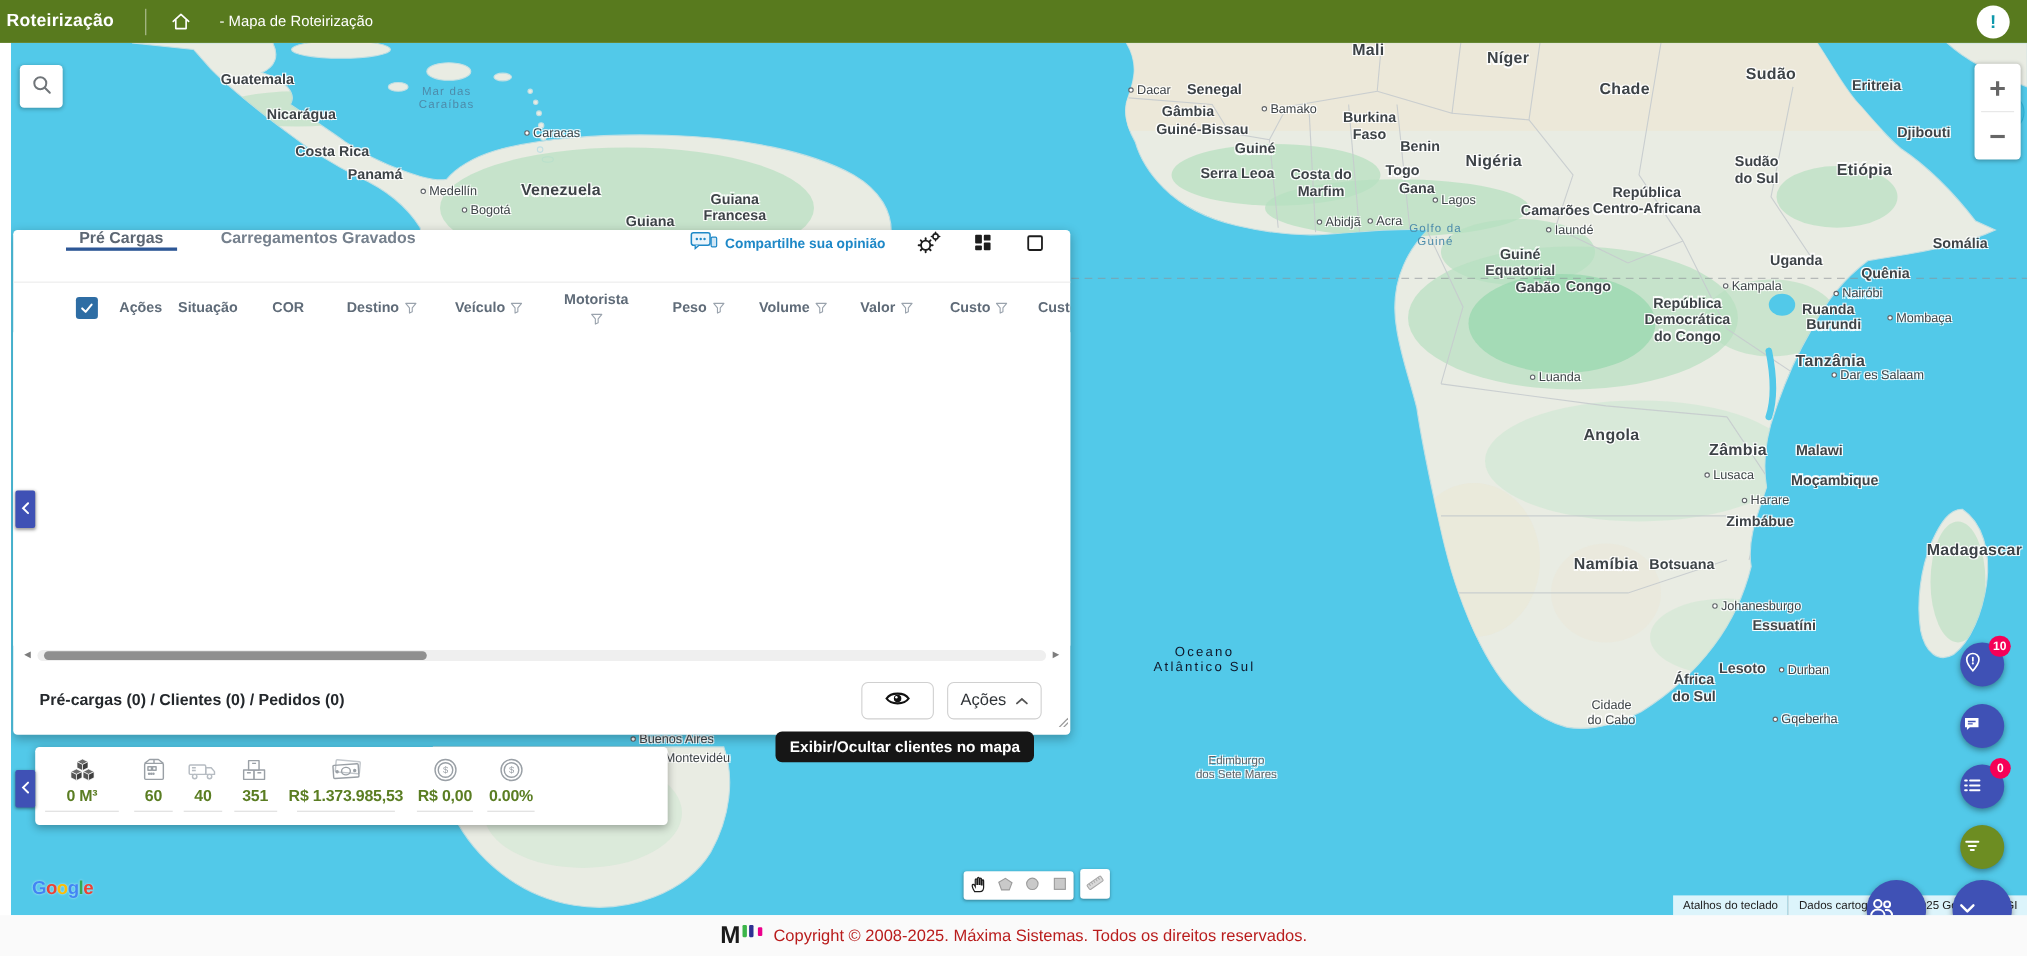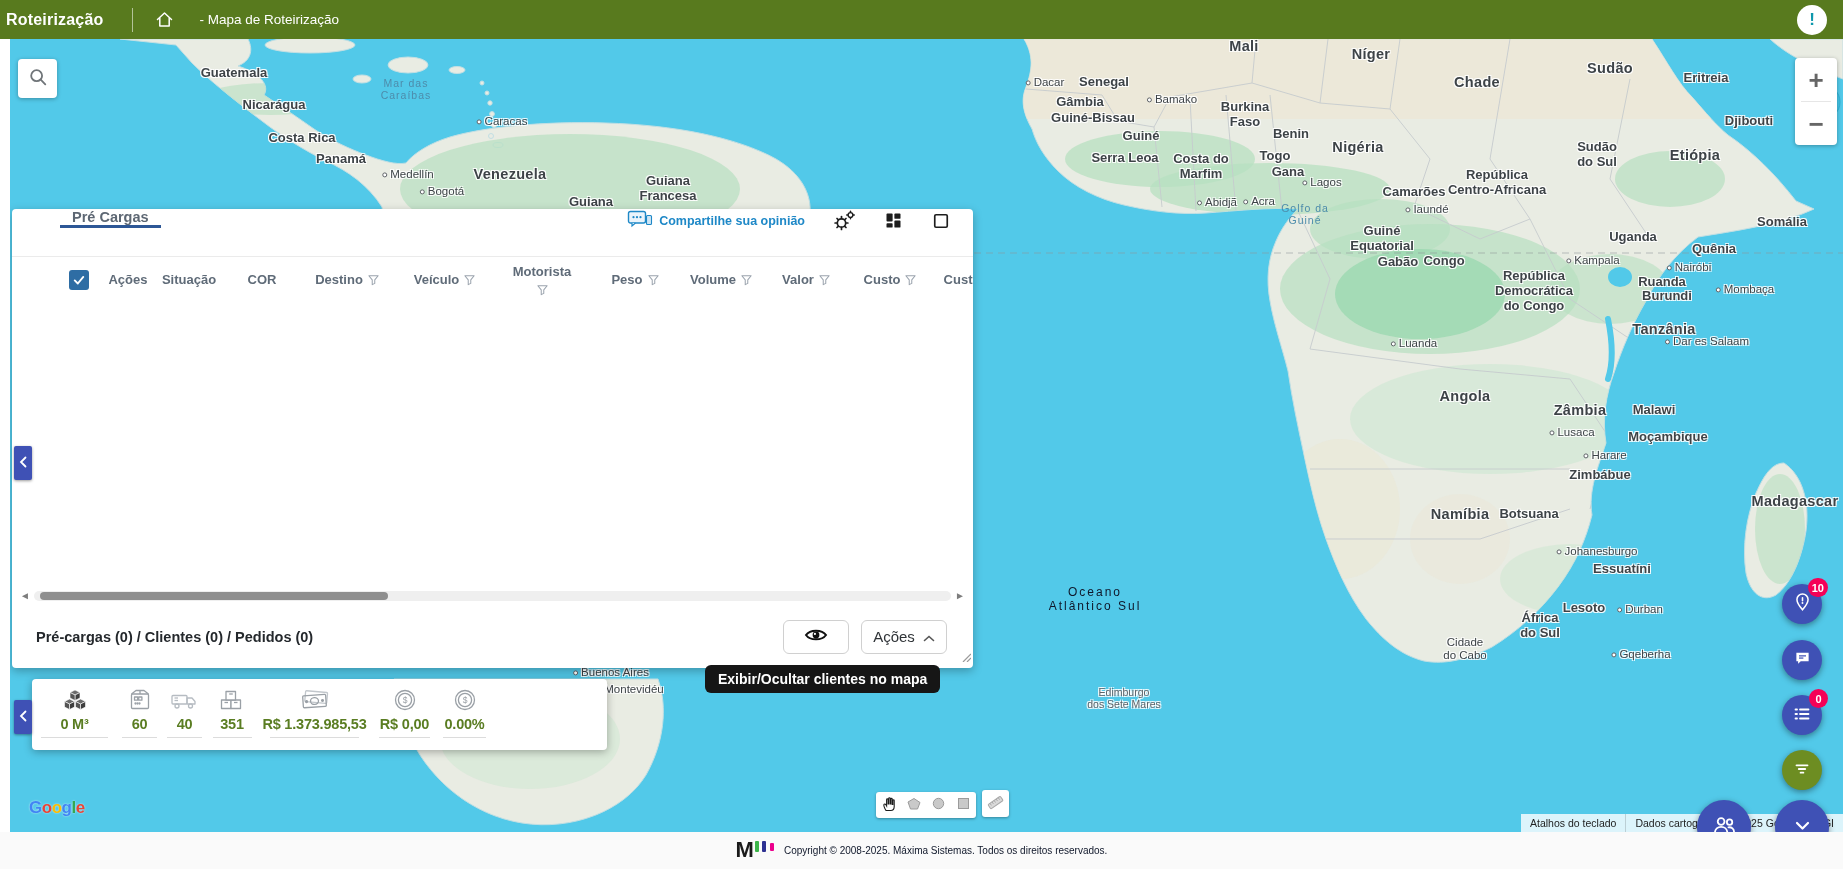--- a/index.html
+++ b/index.html
@@ -85,21 +85,21 @@
   .stat .sic { height:28px; display:flex; align-items:flex-end; justify-content:center; }
   .stat .sval { font-size:14.5px; font-weight:bold; color:#5a7d22; margin-top:3px; white-space:nowrap; letter-spacing:-.2px; }
   .stat .u { height:1px; background:#dcdcdc; width:78%; margin-top:5px; }
 
   
   .tooltip { position:absolute; left:695px; top:626px; background:#161616; color:#fff; font-size:14px; font-weight:bold;
              padding:6px 13px; border-radius:6px; z-index:14; white-space:nowrap; }
 
   
   .fab { position:absolute; border:none; border-radius:50%; background:#3f51b5; display:flex; align-items:center;
-         justify-content:center; cursor:pointer; box-shadow:0 2px 6px rgba(0,0,0,.4); z-index:20; }
+         cursor:pointer; box-shadow:0 2px 6px rgba(0,0,0,.4); z-index:20; }
   .fab.s { width:40px; height:40px; left:1772px; }
   .fab.green { background:#6d8d22; }
   .fab.lg { width:54px; height:54px; top:761px; }
   .badge { position:absolute; top:-6px; right:-6px; min-width:19px; height:19px; padding:0 4px; background:#f50057; color:#fff;
            border-radius:10px; font-size:11px; font-weight:bold; display:flex; align-items:center; justify-content:center; }
 
   
   .gml { position:absolute; left:19px; top:759px; font-size:17px; font-weight:bold; letter-spacing:-.5px; z-index:4;
          text-shadow:0 0 2px rgba(255,255,255,.7); }
   .attribution { position:absolute; right:0; bottom:0; display:flex; z-index:5; font-size:10.5px; color:#222; }
@@ -113,21 +113,21 @@
 
   
   .pagefoot { position:absolute; left:0; top:832px; width:1843px; height:37px; background:#fafafa; display:flex;
               align-items:center; justify-content:center; gap:10px; z-index:40; }
   .mlogo { display:flex; align-items:flex-start; }
   .mlogo .M { font-size:22px; font-weight:900; color:#1a1a1a; letter-spacing:-1px; line-height:.85; }
   .mlogo i { display:inline-block; width:4px; margin-left:2.5px; border-radius:1px; }
   .mlogo .b1 { height:11px; background:#3cb54a; }
   .mlogo .b2 { height:11px; background:#2e3192; }
   .mlogo .b3 { height:8px; background:#ec008c; margin-top:2px; margin-left:4px; }
-  .copy { font-size:10px; color:#0f172a; }
+  .copy { font-size:15px; color:#b91c1c; }
 </style>
 </head>
 <body>
 
 <div class="page">
 
   <header class="topbar">
     <div class="tb-title">Roteirização</div>
     <div class="tb-sep"></div>
     <span class="tb-home">
@@ -324,20 +324,23 @@
       <button>+</button>
       <div class="zc-sep"></div>
       <button>−</button>
     </div>
 
     <section class="panel">
       <div class="tabs">
         <div class="tab active">
             <span>Pré Cargas</span>
           </div>
+        <div class="tab">
+            <span>Carregamentos Gravados</span>
+          </div>
         <div class="tab-actions">
           <a class="feedback">
             <span>
               <svg width="26" height="20" viewBox="0 0 26 20">
                   <rect x="1.5" y="2.5" width="17" height="11.5" rx="2" fill="#eaf4fb" stroke="#1e88c7" stroke-width="1.4"></rect>
                   <circle cx="6.5" cy="8.2" r="1.1" fill="#1e88c7"></circle>
                   <circle cx="10" cy="8.2" r="1.1" fill="#1e88c7"></circle>
                   <circle cx="13.5" cy="8.2" r="1.1" fill="#1e88c7"></circle>
                   <path d="M5,14 L5,17 L8.5,14" fill="#eaf4fb" stroke="#1e88c7" stroke-width="1.2"></path>
                   <rect x="19.5" y="6.5" width="5" height="9" rx="1" fill="#cfe6f5" stroke="#1e88c7" stroke-width="1.1"></rect>

